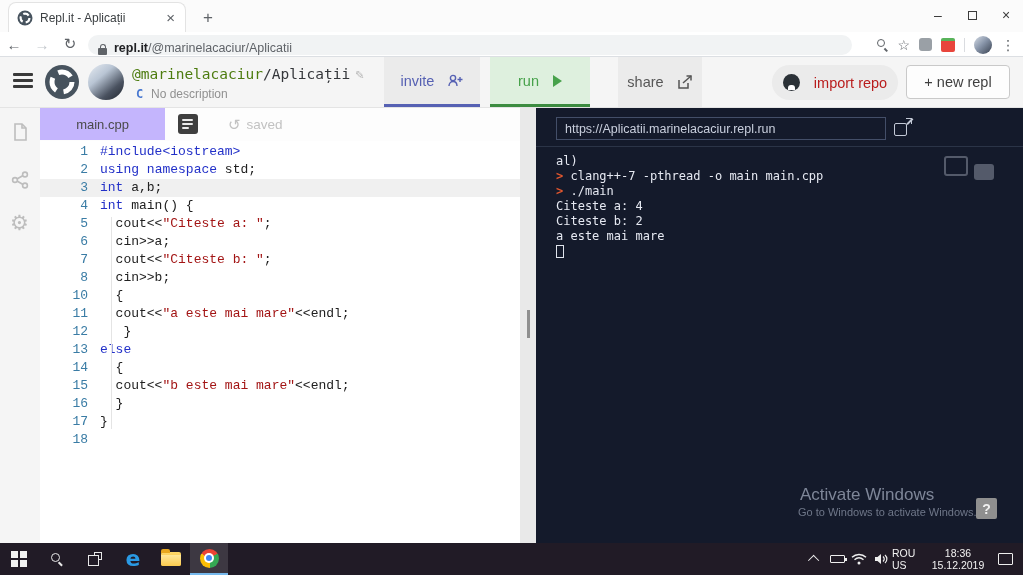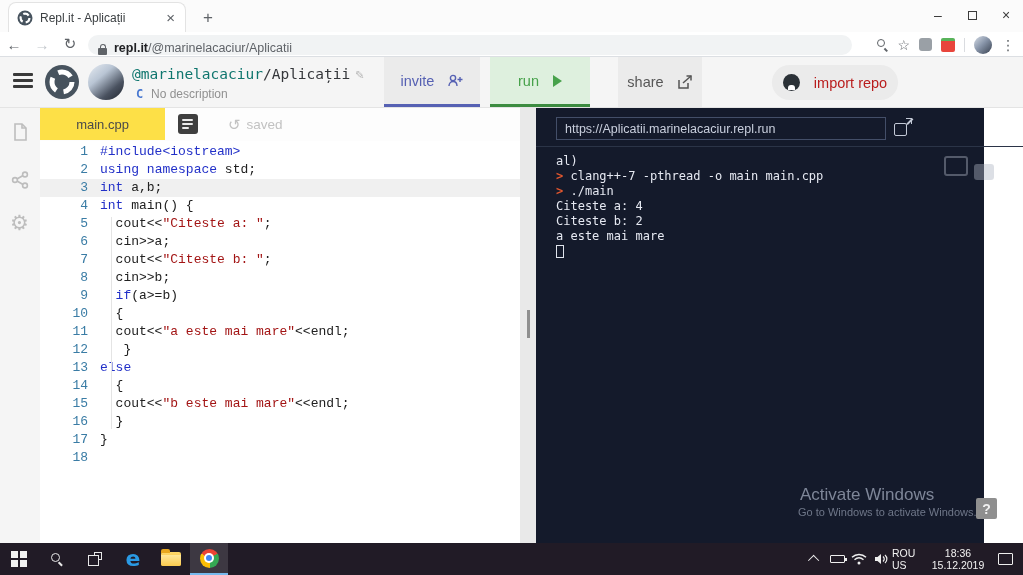--- a/index.html
+++ b/index.html
@@ -50,21 +50,21 @@
   
   .rheader{position:absolute;top:57px;left:0;width:1023px;height:51px;background:#f5f5f5;
            border-bottom:1px solid #e4e4e4;}
   .hamb{position:absolute;left:13px;top:16px;width:20px;height:16px;}
   .hamb i{display:block;height:2.6px;background:#3a3a3a;margin-bottom:3.4px;border-radius:1px;}
   .rlogo{position:absolute;left:44px;top:7px;width:36px;height:36px;}
   .ravatar{position:absolute;left:88px;top:7px;width:36px;height:36px;border-radius:50%;
            background:linear-gradient(140deg,#e8edf3 0%,#b9c5d4 35%,#4a5260 70%,#20252e 100%);}
   .rtitle{position:absolute;left:132px;top:9px;font-family:"DejaVu Sans Mono",monospace;
           font-size:14.5px;white-space:nowrap;}
-  .rtitle .owner{color:#0f766e;}
+  .rtitle .owner{color:#4d7c0f;}
   .rtitle .repo{color:#35373b;}
   .pencil{color:#b3b3b3;font-size:14px;margin-left:5px;}
   .rdesc{position:absolute;left:133px;top:30px;font-size:12px;color:#909090;display:flex;align-items:center;gap:5px;}
   .langico{width:13px;height:13px;border-radius:50%;color:#4a79d1;font-weight:bold;font-size:12px;
            line-height:13px;text-align:center;font-family:"DejaVu Sans Mono",monospace;}
   .hbtn{position:absolute;top:0;height:50px;display:flex;align-items:center;justify-content:center;
         font-size:14.5px;gap:14px;}
   .btn-invite{left:384px;width:96px;background:#ebebeb;color:var(--invite);border-bottom:3px solid var(--invite);}
   .btn-run{left:490px;width:100px;background:#def0de;color:var(--rungreen);border-bottom:3px solid var(--rununder);}
   .playtri{width:0;height:0;border-left:9px solid var(--rungreen);border-top:6px solid transparent;
@@ -80,21 +80,21 @@
   .main{position:absolute;top:108px;left:0;width:1023px;height:435px;background:#fff;}
   .sidebar{position:absolute;left:0;top:0;width:40px;height:435px;background:#f5f5f5;}
   .sidebar .sico{position:absolute;left:10px;width:20px;height:20px;color:#bdbdbd;}
   .fileico{top:14px;}
   .fileico svg{display:block;}
   .nodesico{top:62px;}
   .gearico{top:104px;font-size:21px;line-height:21px;color:#8e8e8e;}
 
   .editor{position:absolute;left:40px;top:0;width:480px;height:435px;background:#fdfdfd;}
   .etabs{position:absolute;left:0;top:0;width:480px;height:32px;background:#fdfdfd;display:flex;align-items:center;}
-  .ftab{width:125px;height:32px;background:#fde047;display:flex;align-items:center;justify-content:center;
+  .ftab{width:125px;height:32px;background:#c4b5fd;display:flex;align-items:center;justify-content:center;
         font-size:13px;color:#4a4a4a;}
   .docico{width:20px;height:20px;background:#3f3f3f;border-radius:3px;margin-left:13px;
           display:flex;flex-direction:column;justify-content:center;gap:2px;padding-left:4px;}
   .docico i{display:block;height:2px;background:#ececec;border-radius:1px;}
   .docico i:nth-child(1){width:11px;}.docico i:nth-child(2){width:11px;}.docico i:nth-child(3){width:7px;}
   .savedwrap{display:flex;align-items:center;gap:6px;margin-left:30px;color:#c2c2c2;font-size:13.5px;}
   .histico{font-size:15px;line-height:15px;color:#c2c2c2;}
 
   .code{position:absolute;left:0;top:33px;width:480px;height:402px;background:#fff;
         font-family:Liberation Mono, monospace;font-size:13px;line-height:18px;padding-top:2px;}
@@ -104,21 +104,21 @@
   .ltext{padding-left:12px;color:#212121;}
   .ltext .kw{color:var(--kw);}
   .ltext .str{color:var(--str);}
   .ltext .pl{color:#212121;}
   .indent-guide{position:absolute;left:71px;top:76px;width:1px;height:212px;background:#e4e4e4;}
 
   .scrollstrip{position:absolute;left:520px;top:0;width:16px;height:435px;background:#e9e9e9;}
   .scrollthumb{position:absolute;left:7px;top:202px;width:2.5px;height:28px;background:#8f8f8f;}
 
   
-  .console{position:absolute;left:536px;top:0;width:448px;height:435px;background:var(--consolebg);}
+  .console{position:absolute;left:536px;top:0;width:487px;height:435px;background:var(--consolebg);}
   .curl{position:absolute;left:20px;top:9px;width:330px;height:23px;border:1px solid #434e68;
         color:#c9cfdd;font-size:12.5px;display:flex;align-items:center;padding:0 8px;white-space:nowrap;overflow:hidden;}
   .extlink{position:absolute;left:358px;top:10px;width:18px;height:18px;}
   .extlink i{position:absolute;left:0;bottom:0;width:13px;height:13px;border:1.8px solid #c3c9d6;border-radius:2px;}
   .extlink b{position:absolute;right:0;top:0;width:8px;height:1.8px;background:#c3c9d6;transform:rotate(-45deg);transform-origin:right top;}
   .extlink u{position:absolute;right:0;top:0;width:6px;height:6px;border-top:1.8px solid #c3c9d6;border-right:1.8px solid #c3c9d6;}
   .cdivider{position:absolute;left:0;top:38px;width:487px;height:1px;background:#2b3447;}
   .term{position:absolute;left:20px;top:46px;width:455px;font-family:"DejaVu Sans Mono",monospace;
         font-size:12px;line-height:15px;color:#e6e9f2;}
   .tline{height:15px;white-space:pre;}
@@ -256,20 +256,23 @@
           <path d="M5 8L13 1" stroke="#565656" stroke-width="1.5"></path>
           <path d="M8.5 1H13v4.5" fill="none" stroke="#565656" stroke-width="1.5"></path>
         </svg>
     </div>
     <div class="hbtn pill-import">
       <span class="gh">
           <i></i>
         </span>
       <span>import repo</span>
     </div>
+    <div class="hbtn btn-newrepl">
+      <span>+ new repl</span>
+    </div>
   </div>
 
   <div class="main">
 
     <div class="sidebar">
       <span class="sico fileico">
         <svg width="20" height="20" viewBox="0 0 20 20">
             <path d="M5 2h7l4 4v12H5z" fill="none" stroke="#bdbdbd" stroke-width="1.6"></path>
             <path d="M12 2v4h4" fill="none" stroke="#bdbdbd" stroke-width="1.6"></path>
           </svg>
@@ -301,21 +304,20 @@
       <div class="code">
         <div>
             <div class="crow"><span class="lnum">1</span><span class="ltext"><span class="kw">#include&lt;iostream&gt;</span></span></div>
             <div class="crow"><span class="lnum">2</span><span class="ltext"><span class="kw">using</span><span class="pl"> </span><span class="kw">namespace</span><span class="pl"> std;</span></span></div>
             <div class="crow active"><span class="lnum">3</span><span class="ltext"><span class="kw">int</span><span class="pl"> a,b;</span></span></div>
             <div class="crow"><span class="lnum">4</span><span class="ltext"><span class="kw">int</span><span class="pl"> main() {</span></span></div>
             <div class="crow"><span class="lnum">5</span><span class="ltext"><span class="pl">  cout&lt;&lt;</span><span class="str">"Citeste a: "</span><span class="pl">;</span></span></div>
             <div class="crow"><span class="lnum">6</span><span class="ltext"><span class="pl">  cin&gt;&gt;a;</span></span></div>
             <div class="crow"><span class="lnum">7</span><span class="ltext"><span class="pl">  cout&lt;&lt;</span><span class="str">"Citeste b: "</span><span class="pl">;</span></span></div>
             <div class="crow"><span class="lnum">8</span><span class="ltext"><span class="pl">  cin&gt;&gt;b;</span></span></div>
-            <div class="crow"><span class="lnum">9</span><span class="ltext"><span class="pl">  </span><span class="kw">if</span><span class="pl">(a&gt;=b)</span></span></div>
             <div class="crow"><span class="lnum">10</span><span class="ltext"><span class="pl">  {</span></span></div>
             <div class="crow"><span class="lnum">11</span><span class="ltext"><span class="pl">  cout&lt;&lt;</span><span class="str">"a este mai mare"</span><span class="pl">&lt;&lt;endl;</span></span></div>
             <div class="crow"><span class="lnum">12</span><span class="ltext"><span class="pl">   }</span></span></div>
             <div class="crow"><span class="lnum">13</span><span class="ltext"><span class="kw">else</span></span></div>
             <div class="crow"><span class="lnum">14</span><span class="ltext"><span class="pl">  {</span></span></div>
             <div class="crow"><span class="lnum">15</span><span class="ltext"><span class="pl">  cout&lt;&lt;</span><span class="str">"b este mai mare"</span><span class="pl">&lt;&lt;endl;</span></span></div>
             <div class="crow"><span class="lnum">16</span><span class="ltext"><span class="pl">  }</span></span></div>
             <div class="crow"><span class="lnum">17</span><span class="ltext"><span class="pl">}</span></span></div>
             <div class="crow"><span class="lnum">18</span><span class="ltext"></span></div>
           </div>

